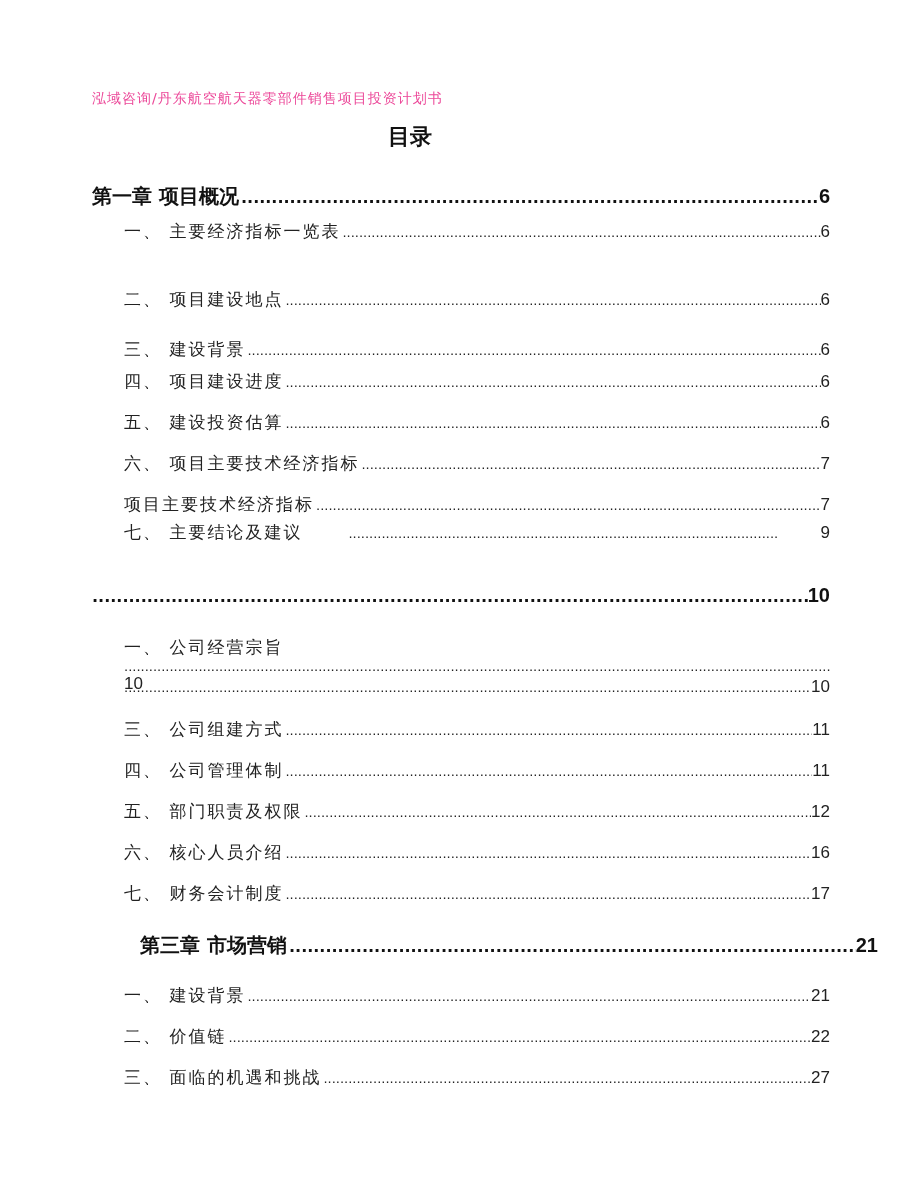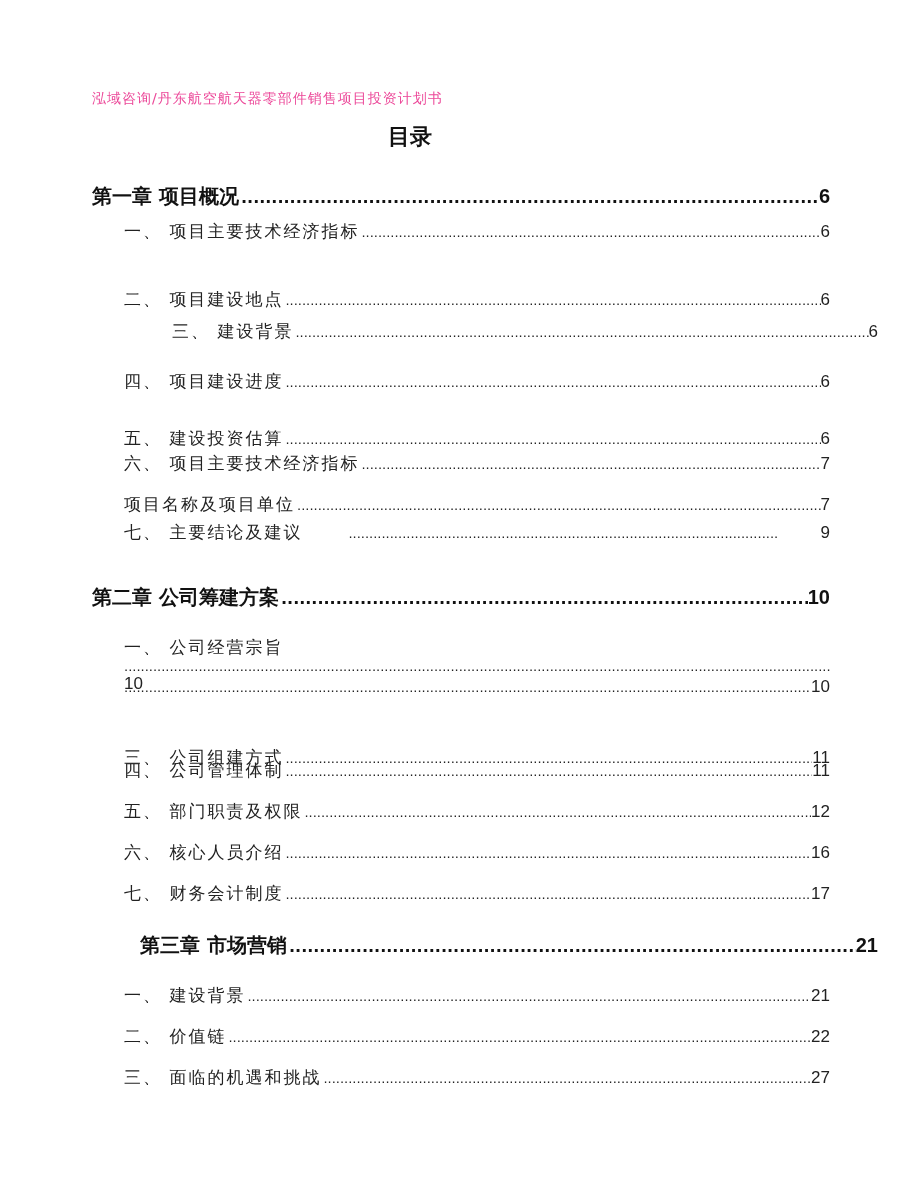--- a/index.html
+++ b/index.html
@@ -92,75 +92,74 @@
 <div class="header">泓域咨询/丹东航空航天器零部件销售项目投资计划书</div>
 
 <div class="title">目录</div>
 
 <div class="row chapter" style="top:183px;">
   <span class="label">第一章 项目概况</span>
   <span class="leader"></span>
   <span class="page">6</span>
 </div>
 <div class="row section" style="top:220px;">
-  <span class="label">一、 项目主要技术经济指标</span>
+  <span class="label">一、 主要经济指标一览表</span>
   <span class="leader"></span>
   <span class="page">6</span>
 </div>
 <div class="row section" style="top:288px;">
   <span class="label">二、 项目建设地点</span>
   <span class="leader"></span>
   <span class="page">6</span>
 </div>
-<div class="row section" style="top:320px;margin-left:48px;">
+<div class="row section" style="top:338px;">
   <span class="label">三、 建设背景</span>
   <span class="leader"></span>
   <span class="page">6</span>
 </div>
 <div class="row section" style="top:370px;">
   <span class="label">四、 项目建设进度</span>
   <span class="leader"></span>
   <span class="page">6</span>
 </div>
-<div class="row section" style="top:411px;margin-top:16px;">
+<div class="row section" style="top:411px;">
   <span class="label">五、 建设投资估算</span>
   <span class="leader"></span>
   <span class="page">6</span>
 </div>
 <div class="row section" style="top:452px;">
   <span class="label">六、 项目主要技术经济指标</span>
   <span class="leader"></span>
   <span class="page">7</span>
 </div>
 <div class="row section" style="top:493px;">
-  <span class="label">项目名称及项目单位</span>
+  <span class="label">项目主要技术经济指标</span>
   <span class="leader"></span>
   <span class="page">7</span>
 </div>
 <div class="row section" style="top:521px;gap:44px;">
   <span class="label">七、 主要结论及建议</span>
   <span class="leader"></span>
   <span class="page">9</span>
 </div>
 
 <div class="row chapter" style="top:584px;">
-  <span class="label">第二章 公司筹建方案</span>
   <span class="leader"></span>
   <span class="page">10</span>
 </div>
 <div class="row section" style="top:636px;flex-direction:column;">
   <span class="label">一、 公司经营宗旨</span>
   <span class="leader"></span>
   <span class="page">10</span>
 </div>
 <div class="row section" style="top:677px;">
   <span class="leader"></span>
   <span class="page">10</span>
 </div>
-<div class="row section" style="top:718px;margin-top:28px;">
+<div class="row section" style="top:718px;">
   <span class="label">三、 公司组建方式</span>
   <span class="leader"></span>
   <span class="page">11</span>
 </div>
 <div class="row section" style="top:759px;">
   <span class="label">四、 公司管理体制</span>
   <span class="leader"></span>
   <span class="page">11</span>
 </div>
 <div class="row section" style="top:800px;">

